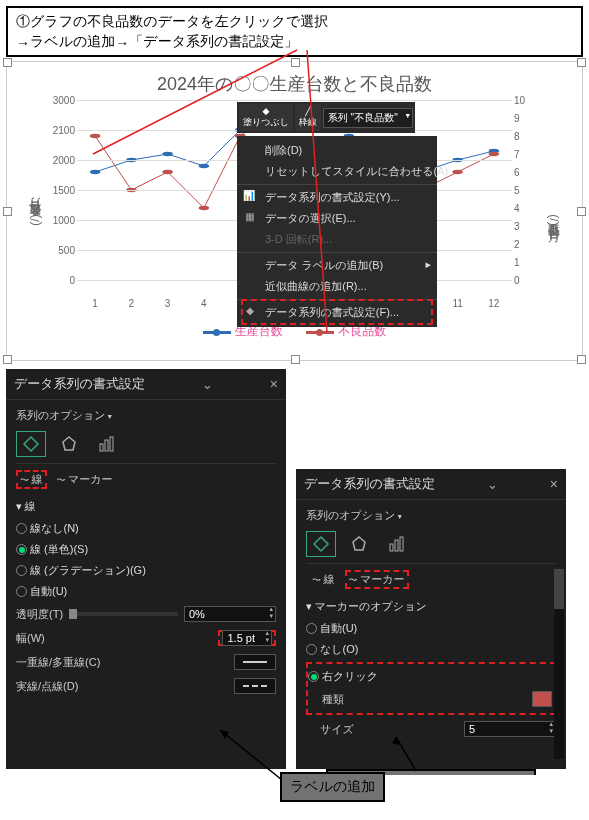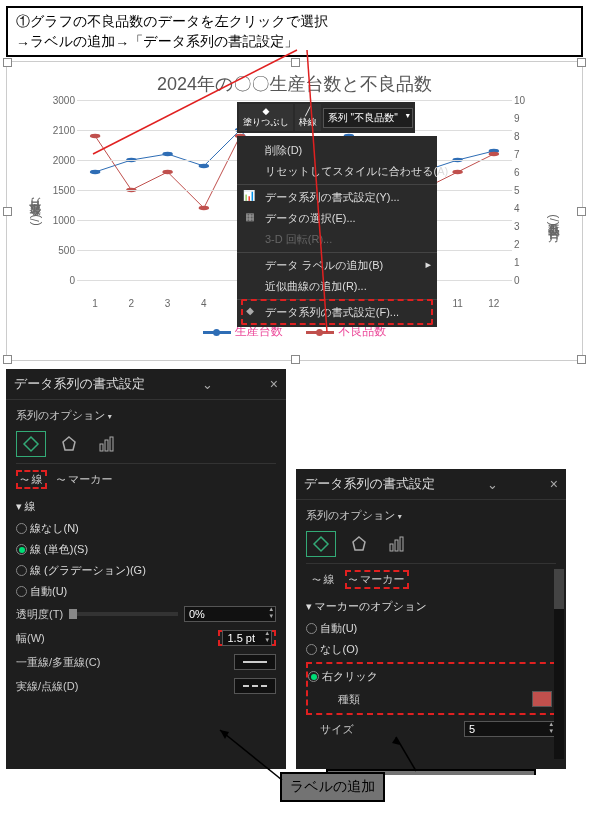--- a/index.html
+++ b/index.html
@@ -299,21 +299,21 @@
         </div>
         <div class="tab-row">
           <span class="tab-btn"><span style="font-size:9px">〜 </span><span>線</span></span>
           <span class="tab-btn dash-box"><span style="font-size:9px">〜 </span><span>マーカー</span></span>
         </div>
         <div class="section-title">▾ <span>マーカーのオプション</span></div>
         <div class="radio-row"><span class="radio-dot"></span><span>自動(U)</span></div>
         <div class="radio-row"><span class="radio-dot"></span><span>なし(O)</span></div>
         <div style="border:2px dashed #e02020;padding:2px 2px 2px 0;margin:2px 0">
           <div class="radio-row"><span class="radio-dot sel"></span><span>右クリック</span></div>
-          <div class="field-row" style="padding-left:30px">
+          <div class="field-row" style="padding-left:14px">
             <span class="field-label">種類</span>
             <span style="width:18px;height:14px;background:#c0504d;border:1px solid #555;position:relative">
                 <span style="position:absolute;right:-12px;top:0;font-size:9px;color:#aaa">▾</span>
               </span>
           </div>
         </div>
         <div class="field-row" style="padding-left:14px">
           <span class="field-label">サイズ</span>
           <span class="field-input">5</span>
         </div>

